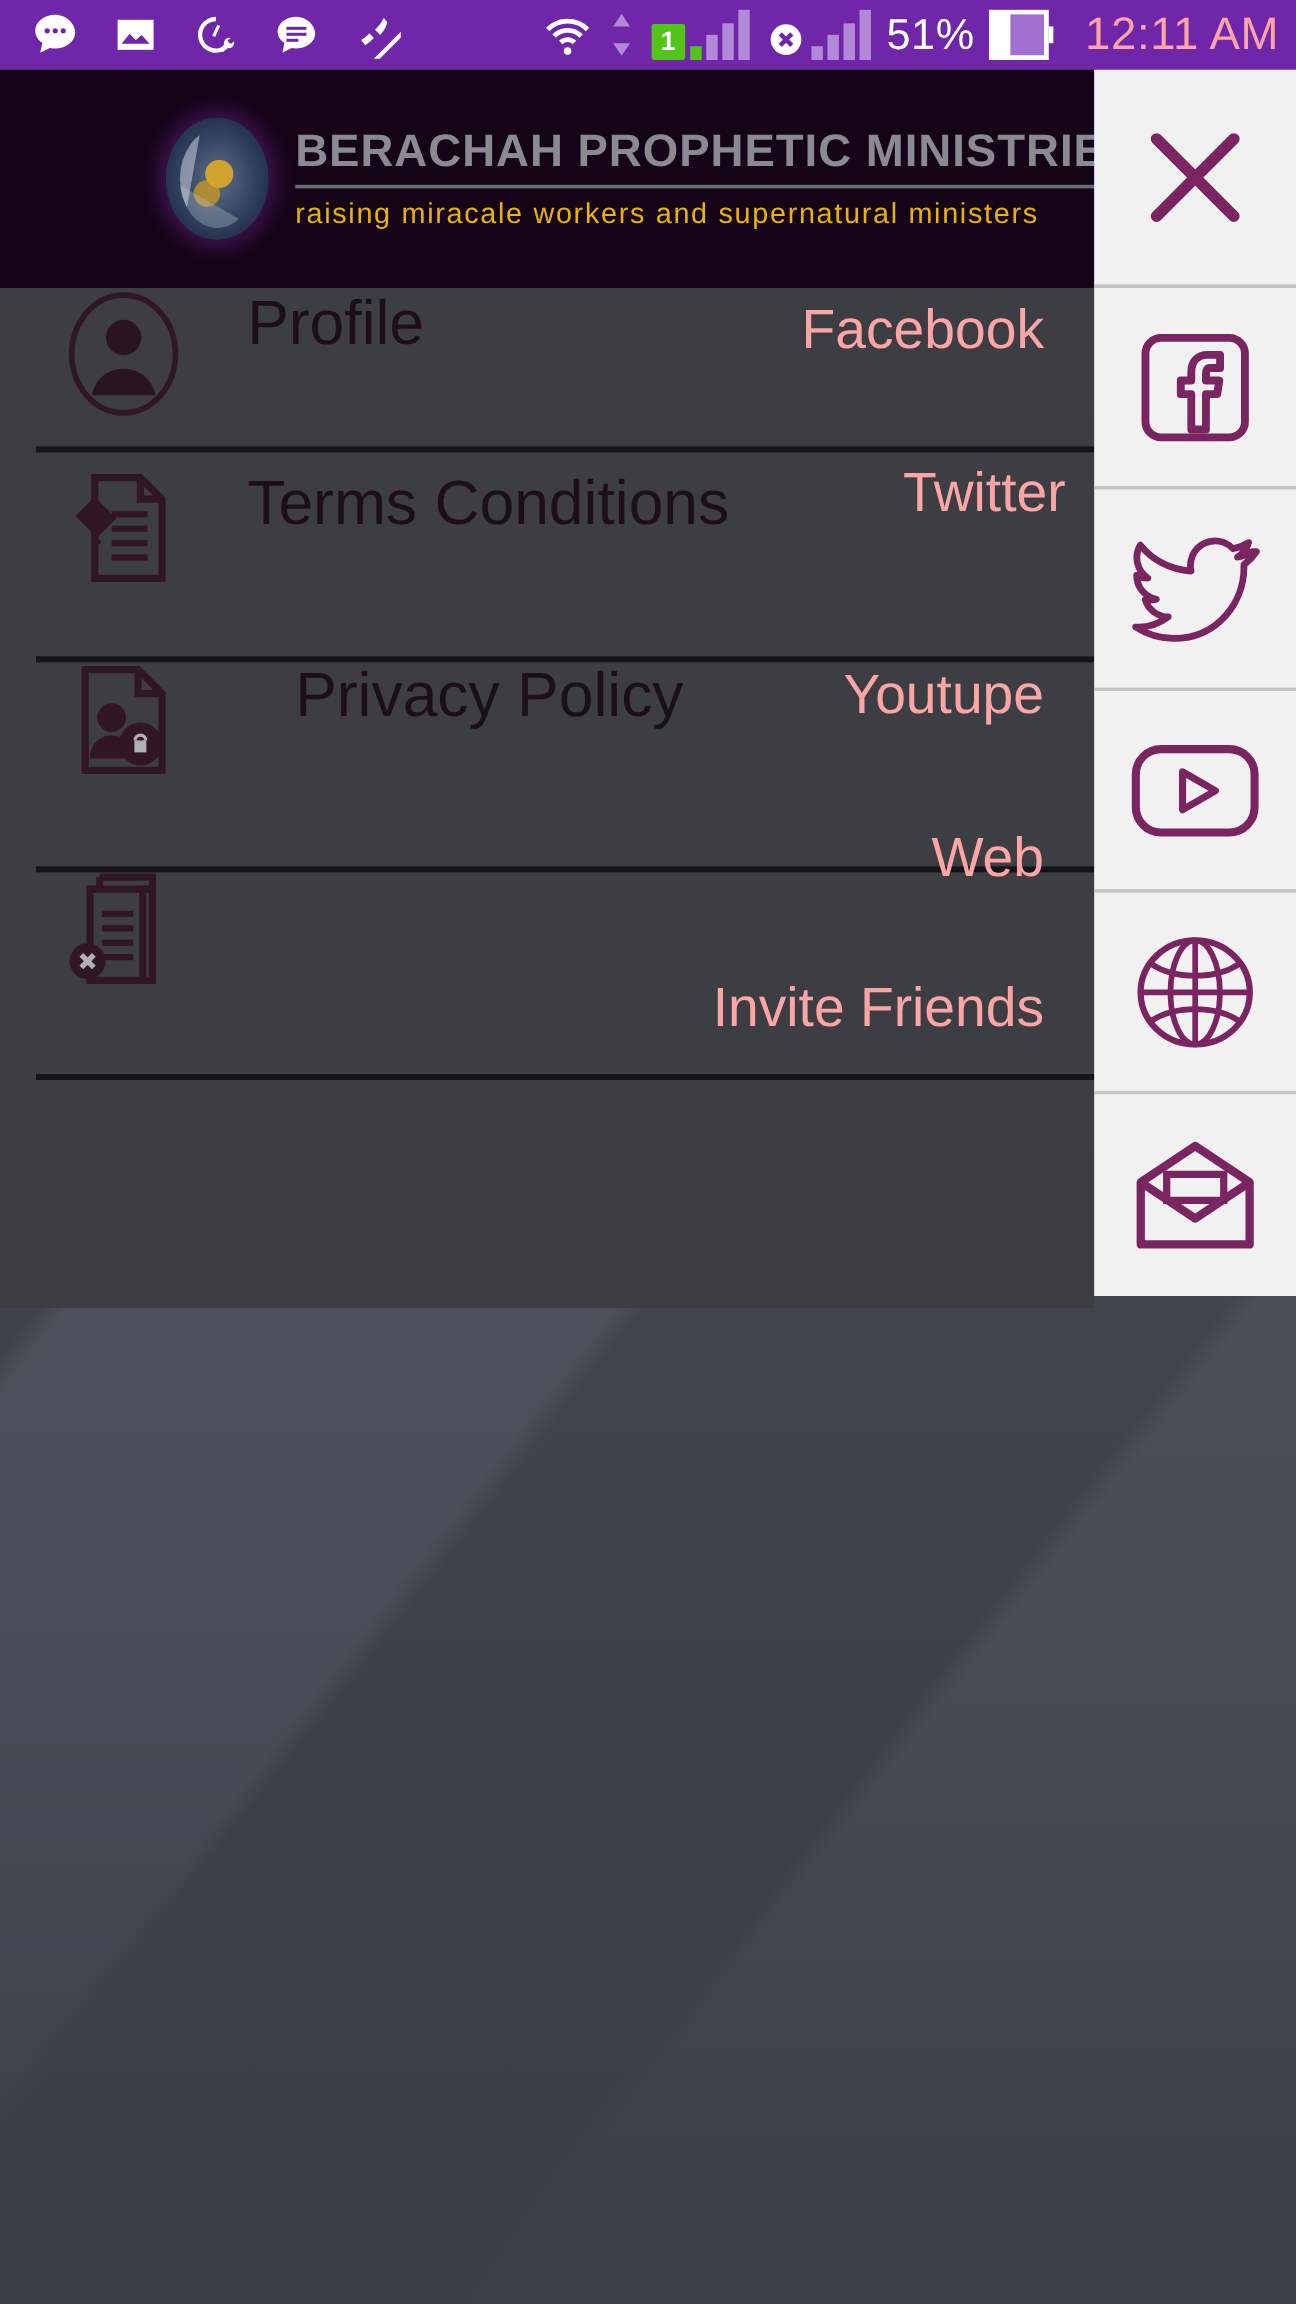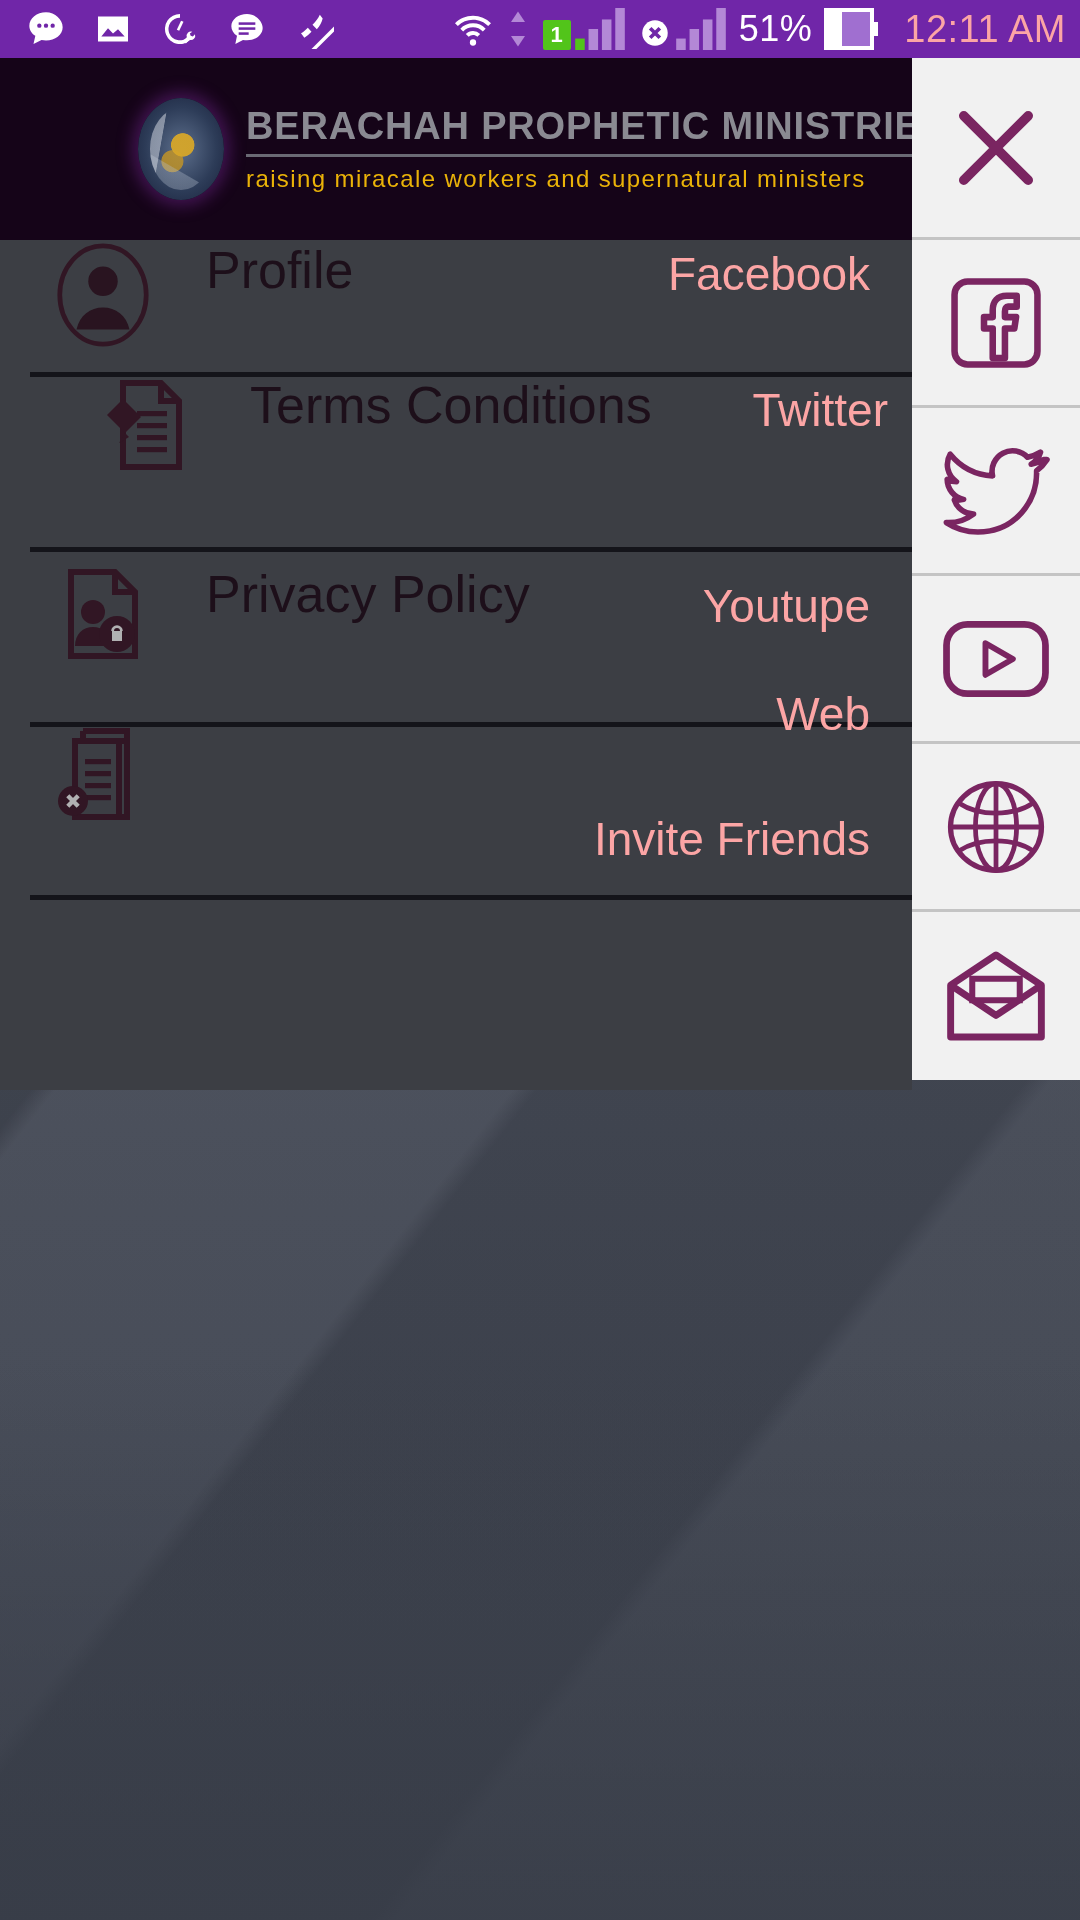--- a/index.html
+++ b/index.html
@@ -226,37 +226,37 @@
       <svg width="100" height="110" viewBox="0 0 50 56">
         <ellipse cx="25" cy="28" rx="22" ry="25" fill="none" stroke="#3a1326" stroke-width="2.4"></ellipse>
         <circle cx="25" cy="21" r="7.5" fill="#2e1020"></circle>
         <path d="M11.5 45.5c1.6-7.2 7-11.2 13.5-11.2s11.9 4 13.5 11.2z" fill="#2e1020"></path>
       </svg>
     </div>
     <div class="mlabel">Profile</div>
   </div>
   <div class="divider" style="top:132px;"></div>
 
-  <div class="menurow" style="top:135px;padding-left:44px;">
+  <div class="menurow" style="top:150px;">
     <div class="mi">
       <svg width="96" height="100" viewBox="0 0 48 50">
         <path d="M12 4h19l9 9v33H12z" fill="none" stroke="#3a1326" stroke-width="3"></path>
         <path d="M31 4v9h9" fill="none" stroke="#3a1326" stroke-width="3"></path>
         <rect x="19" y="18" width="15" height="2.6" fill="#3a1326"></rect>
         <rect x="19" y="24" width="15" height="2.6" fill="#3a1326"></rect>
         <rect x="19" y="30" width="15" height="2.6" fill="#3a1326"></rect>
         <rect x="19" y="36" width="15" height="2.6" fill="#3a1326"></rect>
         <path d="M4 20l8-8 9 9-8 8-3 5 5-3z" fill="#3a1326"></path>
       </svg>
     </div>
     <div class="mlabel">Terms Conditions</div>
   </div>
   <div class="divider" style="top:307px;"></div>
 
-  <div class="menurow" style="top:324px;">
+  <div class="menurow" style="top:310px;gap:40px;">
     <div class="mi">
       <svg width="96" height="100" viewBox="0 0 48 50">
         <path d="M8 4h22l10 10v32H8z" fill="none" stroke="#3a1326" stroke-width="3"></path>
         <path d="M30 4v10h10" fill="none" stroke="#3a1326" stroke-width="3"></path>
         <circle cx="19" cy="24" r="6" fill="#3a1326"></circle>
         <path d="M10 41c0-6 4-9.5 9-9.5s9 3.5 9 9.5z" fill="#3a1326"></path>
         <circle cx="31" cy="35" r="9" fill="#3a1326"></circle>
         <rect x="28.5" y="33.5" width="5" height="5" fill="#f1f1f1"></rect>
         <path d="M28.8 33.5a2.2 2.2 0 0 1 4.4 0" fill="none" stroke="#f1f1f1" stroke-width="1.4"></path>
       </svg>
@@ -280,21 +280,21 @@
       </svg>
     </div>
   </div>
   <div class="divider full" style="top:655px;"></div>
 
   <div id="drawerscrim"></div>
 </div>
 
 <div class="olabel" style="right:210px; top:247px;">Facebook</div>
 <div class="olabel" style="right:192px; top:383px;">Twitter</div>
-<div class="olabel" style="right:210px; top:551px;margin-top:28px;">Youtupe</div>
+<div class="olabel" style="right:210px; top:551px;">Youtupe</div>
 <div class="olabel" style="right:210px; top:687px;">Web</div>
 <div class="olabel" style="right:210px; top:812px;margin-left:20px;">Invite Friends</div>
 
 <div id="socialpanel">
 
   <div id="closerow">
     <svg width="92" height="92" viewBox="0 0 40 40">
       <path stroke="#7a2561" stroke-width="4.2" stroke-linecap="round" d="M6 6l28 28M34 6L6 34"></path>
     </svg>
   </div>

